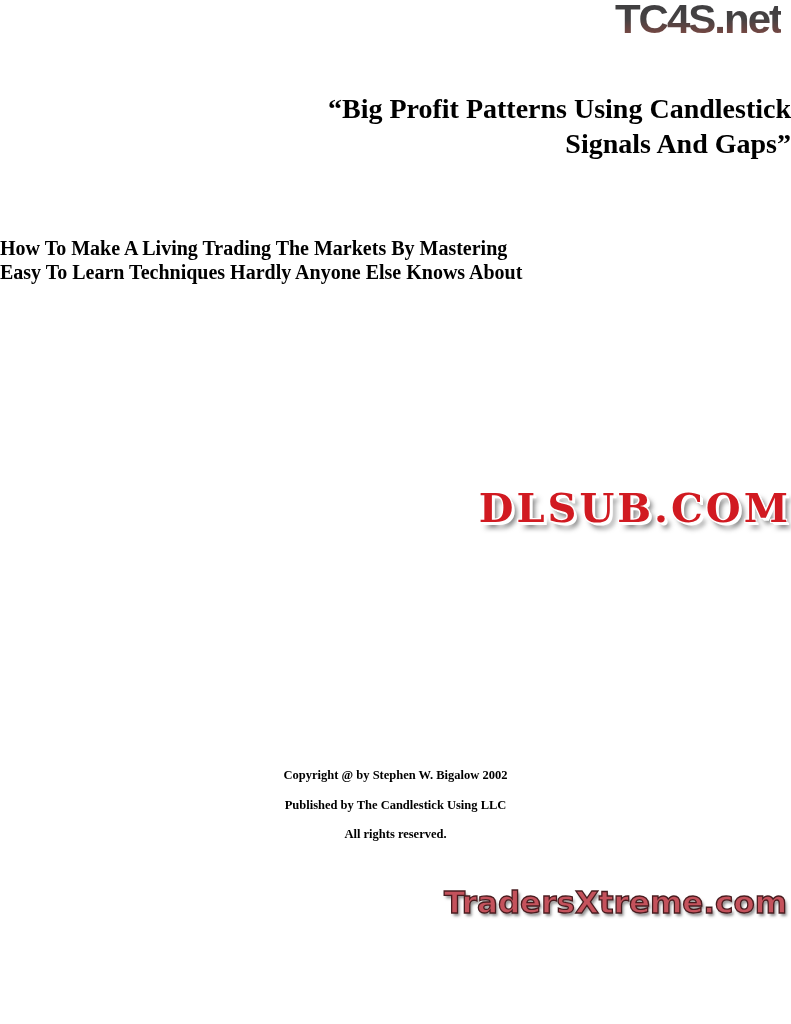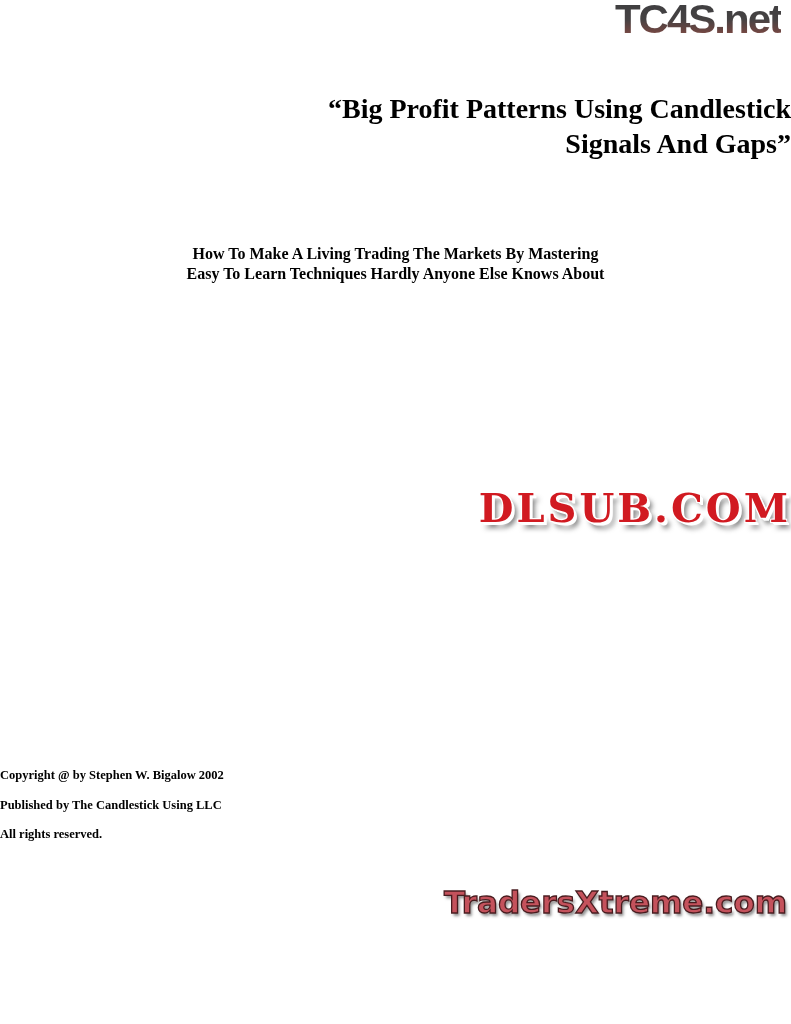--- a/index.html
+++ b/index.html
@@ -49,24 +49,23 @@
     line-height: 1.24;
   }
   .book-title .line { display: block; }
 
   
   .subtitle {
     position: absolute;
     top: 236px;
     left: 0;
     right: 0;
-    margin: 8px;
-    text-align: center;
+    margin: 0;
     font-weight: bold;
-    font-size: 16px;
+    font-size: 20px;
     line-height: 1.22;
   }
   .subtitle .line { display: block; }
 
   
   .dlsub-logo {
     position: absolute;
     top: 486px;
     left: 0;
     right: 0;
@@ -99,20 +98,21 @@
     color: #101010;
   }
   .description .line { display: block; }
 
   
   .copyright {
     position: absolute;
     top: 769px;
     left: 0;
     right: 0;
+    text-align: center;
     font-weight: bold;
     font-size: 12.5px;
     line-height: 1;
   }
   .copyright .cline { display: block; margin-bottom: 17px; }
 
   
   .txtreme-logo {
     position: absolute;
     bottom: 9px;

